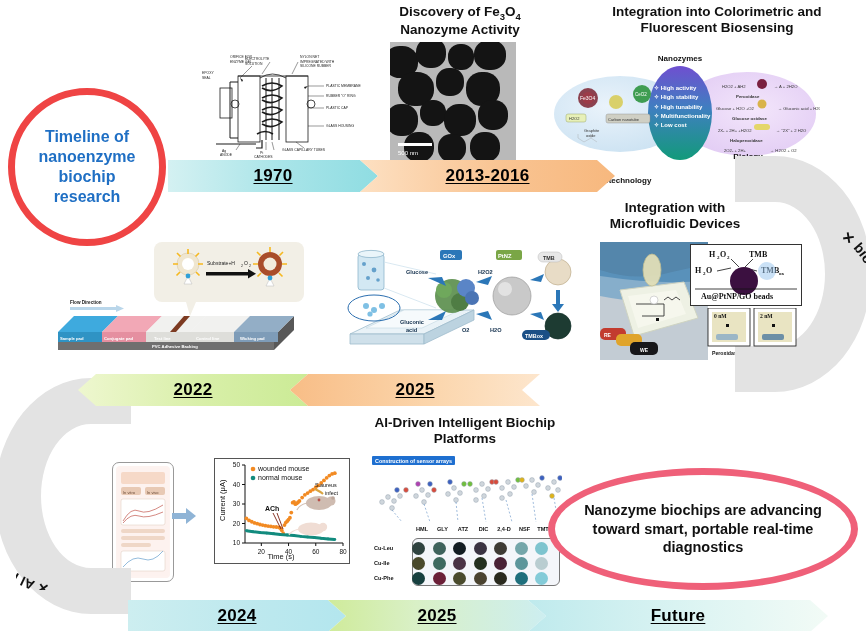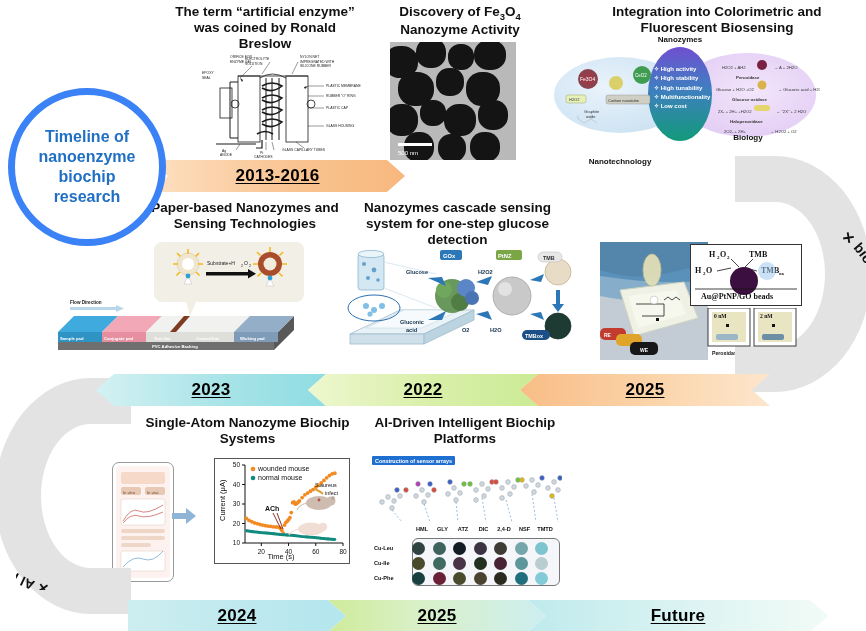--- a/index.html
+++ b/index.html
@@ -5,21 +5,21 @@
   html,body{margin:0;padding:0;background:#fff;}
   body{width:866px;height:631px;overflow:hidden;
        font-family:"Liberation Sans",sans-serif;color:#111;}
   #root{position:relative;width:866px;height:631px;background:#ffffff;}
 
   .abs{position:absolute;}
 
   
   .start-circle{
     left:8px;top:88px;width:144px;height:144px;border-radius:50%;
-    background:#ffffff;border:7px solid #3b82f6;
+    background:#ffffff;border:7px solid #ef4444;
     display:flex;align-items:center;justify-content:center;text-align:center;
     z-index:6;
   }
   .start-circle span{
     color:#1f6fc4;font-weight:bold;font-size:16px;line-height:1.25;
     display:block;padding:0 8px;
   }
 
   
   .arc{position:absolute;z-index:1;}
@@ -150,21 +150,20 @@
       <text font-family="Liberation Sans, sans-serif" font-size="13.5" font-weight="bold" fill="#111">
         <textPath href="#arcL" startOffset="4%">✕ AI Integration</textPath>
       </text>
     </svg>
   </div>
 
   <div class="start-circle abs">
     <span>Timeline of nanoenzyme biochip research</span>
   </div>
 
-  <div class="ptitle" style="left:170px;top:4px;width:190px;">The term “artificial enzyme” was coined by Ronald Breslow</div>
 
   <div class="ptitle" style="left:380px;top:4px;width:160px;">
     Discovery of Fe<sub>3</sub>O<sub>4</sub><br>Nanozyme Activity
   </div>
 
   <div class="ptitle" style="left:582px;top:4px;width:270px;">Integration into Colorimetric and Fluorescent Biosensing</div>
 
   <div class="fig schem" style="left:200px;top:48px;width:170px;height:112px;">
     <svg width="170" height="112" viewBox="0 0 170 112">
       <g stroke="#1a1a1a" fill="none" stroke-width="0.8">
@@ -239,21 +238,21 @@
     <div class="blob" style="left:30px;top:58px;width:26px;height:26px;"></div>
     <div class="blob" style="left:54px;top:62px;width:32px;height:32px;"></div>
     <div class="blob" style="left:88px;top:58px;width:30px;height:30px;"></div>
     <div class="blob" style="left:14px;top:90px;width:30px;height:30px;"></div>
     <div class="blob" style="left:48px;top:92px;width:28px;height:28px;"></div>
     <div class="blob" style="left:80px;top:90px;width:30px;height:30px;"></div>
     <div class="bar"></div>
     <div class="barlab">500 nm</div>
   </div>
 
-  <div class="venn" style="left:550px;top:35px;width:270px;height:112px;">
+  <div class="venn" style="left:550px;top:54px;width:270px;height:112px;">
     <div class="ell ell-left" style="left:4px;top:22px;width:132px;height:76px;"></div>
     <div class="ell ell-right" style="left:128px;top:18px;width:138px;height:84px;"></div>
     <div class="ell ell-mid" style="left:98px;top:12px;width:64px;height:94px;"></div>
     <div class="cap" style="left:98px;top:0px;width:64px;">Nanozymes</div>
     <div class="cap" style="left:20px;top:98px;width:100px;margin-top:24px;">Nanotechnology</div>
     <div class="cap" style="left:158px;top:98px;width:80px;">Biology</div>
     <div class="bul" style="left:104px;top:30px;">
       <div>✧ <span>High activity</span></div>
       <div>✧ <span>High stability</span></div>
       <div>✧ <span>High tunability</span></div>
@@ -289,27 +288,29 @@
         <text x="174" y="98">2O2- + 2H+</text>
           <text x="220" y="98">→ H2O2 + O2</text>
       </g>
       <circle cx="212" cy="30" r="5" fill="#7a2040"></circle>
       <circle cx="212" cy="50" r="4.5" fill="#d9b34a"></circle>
       <rect x="204" y="70" width="16" height="6" rx="3" fill="#e4d66a"></rect>
     </svg>
   </div>
 
   <div class="chev-row" style="left:168px;top:160px;width:660px;">
+    <div class="chev chev-r first c-teal" style="width:210px;">
+      <span>1970</span>
+    </div>
     <div class="chev chev-r c-orange2" style="width:255px;margin-left:-18px;">
       <span>2013-2016</span>
     </div>
   </div>
 
-  <div class="ptitle" style="left:140px;top:200px;width:210px;">Paper-based  Nanozymes and Sensing Technologies</div>
-  <div class="ptitle" style="left:355px;top:200px;width:205px;">Nanozymes cascade sensing system for one-step glucose detection</div>
+  <div class="ptitle" style="left:590px;top:200px;width:170px;">Integration with Microfluidic Devices</div>
 
   <div class="lfa" style="left:44px;top:240px;width:292px;height:126px;">
     <svg width="292" height="126" viewBox="0 0 292 126">
       <g>
         <polygon points="14,96 34,76 250,76 230,96" fill="#f3f4f6"></polygon>
         <rect x="14" y="96" width="216" height="14" fill="#6f6f6f"></rect>
         <polygon points="230,96 250,76 250,90 230,110" fill="#585858"></polygon>
         <polygon points="14,92 30,76 74,76 58,92" fill="#3eaade"></polygon>
         <rect x="14" y="92" width="44" height="10" fill="#2f93c4"></rect>
         <polygon points="58,92 74,76 118,76 102,92" fill="#f2a8b6"></polygon>
@@ -507,32 +508,28 @@
       <rect x="56" y="26" width="22" height="6" rx="2" fill="#6c8fa6"></rect>
       <rect x="20" y="16" width="3" height="3" fill="#111"></rect>
       <rect x="66" y="16" width="3" height="3" fill="#111"></rect>
       <text x="8" y="10" font-family="Liberation Serif, serif" font-size="5.6" font-weight="bold" fill="#111">0 nM</text>
       <text x="54" y="10" font-family="Liberation Serif, serif" font-size="5.6" font-weight="bold" fill="#111">2 nM</text>
     </svg>
   </div>
   <div class="mfcap" style="left:690px;top:350px;width:110px;">Peroxidase-mimic reaction</div>
 
   <div class="chev-row" style="left:96px;top:374px;width:710px;">
-    <div class="chev chev-l c-teal" style="width:230px;">
-      <span>2023</span>
-    </div>
     <div class="chev chev-l c-green-r" style="width:230px;margin-left:-18px;">
       <span>2022</span>
     </div>
     <div class="chev chev-l c-orange-r" style="width:250px;margin-left:-18px;">
       <span>2025</span>
     </div>
   </div>
 
-  <div class="ptitle" style="left:145px;top:415px;width:205px;">Single-Atom Nanozyme Biochip Systems</div>
   <div class="ptitle" style="left:370px;top:415px;width:190px;">AI-Driven Intelligent Biochip Platforms</div>
 
   <div class="phone" style="left:112px;top:462px;width:60px;height:118px;">
     <div class="scr"></div>
     <svg style="position:absolute;left:0;top:0;" width="60" height="118" viewBox="0 0 60 118">
       <rect x="4" y="5" width="52" height="108" rx="4" fill="#fdf2ef"></rect>
       <rect x="8" y="9" width="44" height="12" rx="2" fill="#f6d9c8"></rect>
       <rect x="8" y="24" width="20" height="8" rx="2" fill="#e8c9b4"></rect>
       <rect x="32" y="24" width="20" height="8" rx="2" fill="#e8c9b4"></rect>
       <text x="10" y="30.5" font-family="Liberation Sans, sans-serif" font-size="4" fill="#6a4a36">In vitro</text>
@@ -777,20 +774,23 @@
         <div class="well" style="left: 40px; top: 116px; background: rgb(23, 64, 63);"></div>
         <div class="well" style="left: 60.5px; top: 116px; background: rgb(107, 32, 56);"></div>
         <div class="well" style="left: 81px; top: 116px; background: rgb(74, 75, 45);"></div>
         <div class="well" style="left: 101.5px; top: 116px; background: rgb(74, 67, 48);"></div>
         <div class="well" style="left: 122px; top: 116px; background: rgb(42, 42, 30);"></div>
         <div class="well" style="left: 142.5px; top: 116px; background: rgb(31, 111, 124);"></div>
         <div class="well" style="left: 163px; top: 116px; background: rgb(132, 203, 216);"></div>
       </div>
   </div>
 
+  <div class="concl" style="left:548px;top:468px;width:296px;height:108px;">
+    <span>Nanozyme biochips are advancing toward smart, portable real-time diagnostics</span>
+  </div>
 
   <div class="chev-row" style="left:128px;top:600px;width:700px;">
     <div class="chev chev-r first c-teal2" style="width:218px;">
       <span>2024</span>
     </div>
     <div class="chev chev-r c-mix" style="width:218px;margin-left:-18px;">
       <span>2025</span>
     </div>
     <div class="chev chev-r c-teal-r" style="width:300px;margin-left:-18px;text-align:right;">
       <span>Future</span>

